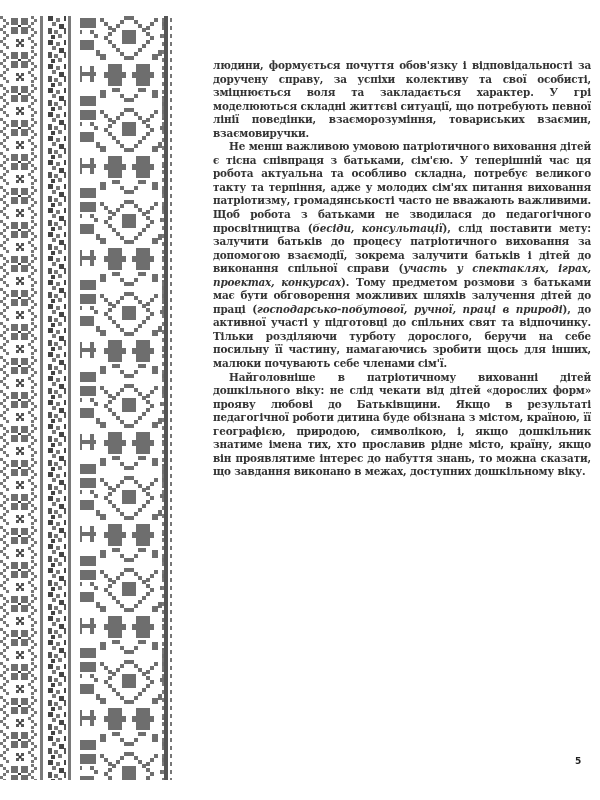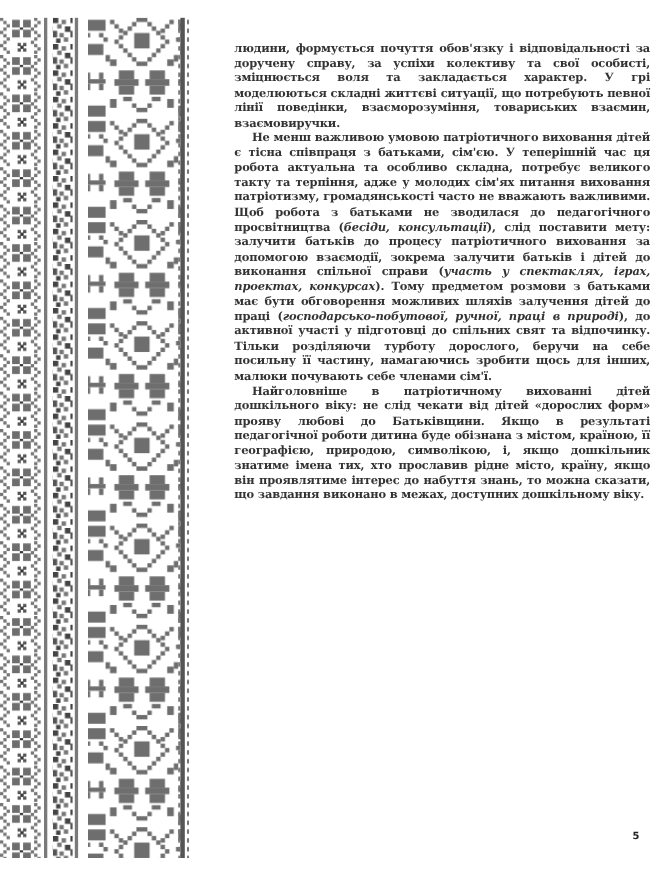--- a/index.html
+++ b/index.html
@@ -1,19 +1,19 @@
 <!DOCTYPE html>
 <html><head>
   <meta charset="utf-8">
   <style>
     html, body { margin:0; padding:0; }
     body { width:600px; height:800px; background:#ffffff; position:relative; overflow:hidden;
            font-family:"DejaVu Serif", serif; color:#2a2a2a; }
     .border { position:absolute; left:0; top:16px; width:172px; height:764px; }
-    .text-col { position:absolute; left:213px; top:38px; width:378px;
+    .text-col { position:absolute; left:213px; top:59px; width:378px;
                 font-size:10.4px; line-height:13.55px; text-align:justify; letter-spacing:-0.15px;
                 font-weight:bold; color:#333; }
     .text-col p { margin:0; text-indent:0; }
     .text-col p.ind { text-indent:16px; }
     .text-col em { font-style:italic; font-weight:bold; }
     .page-num { position:absolute; left:575px; top:756px; font-size:9px; font-weight:bold;
                 font-family:"DejaVu Sans", sans-serif; color:#222; }
   </style>
 </head>
 <body>

